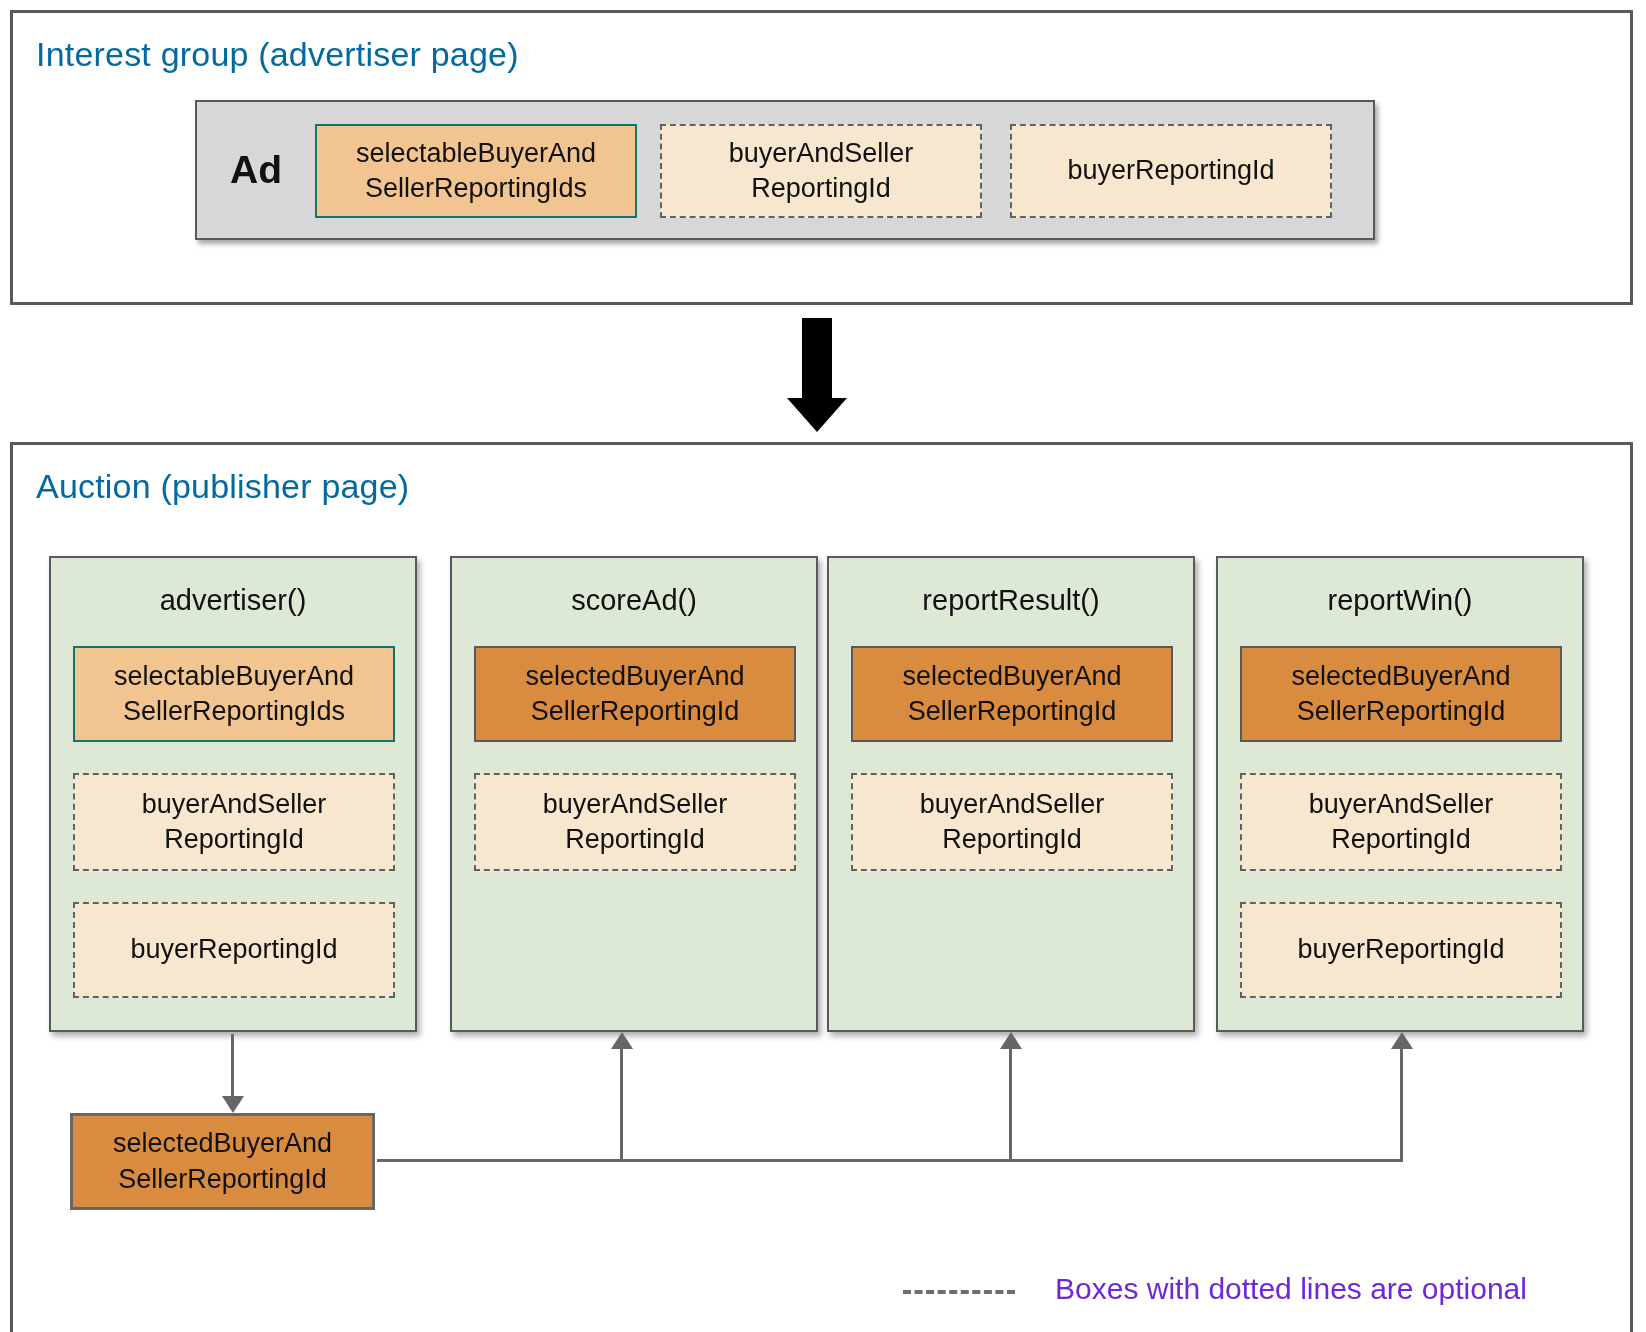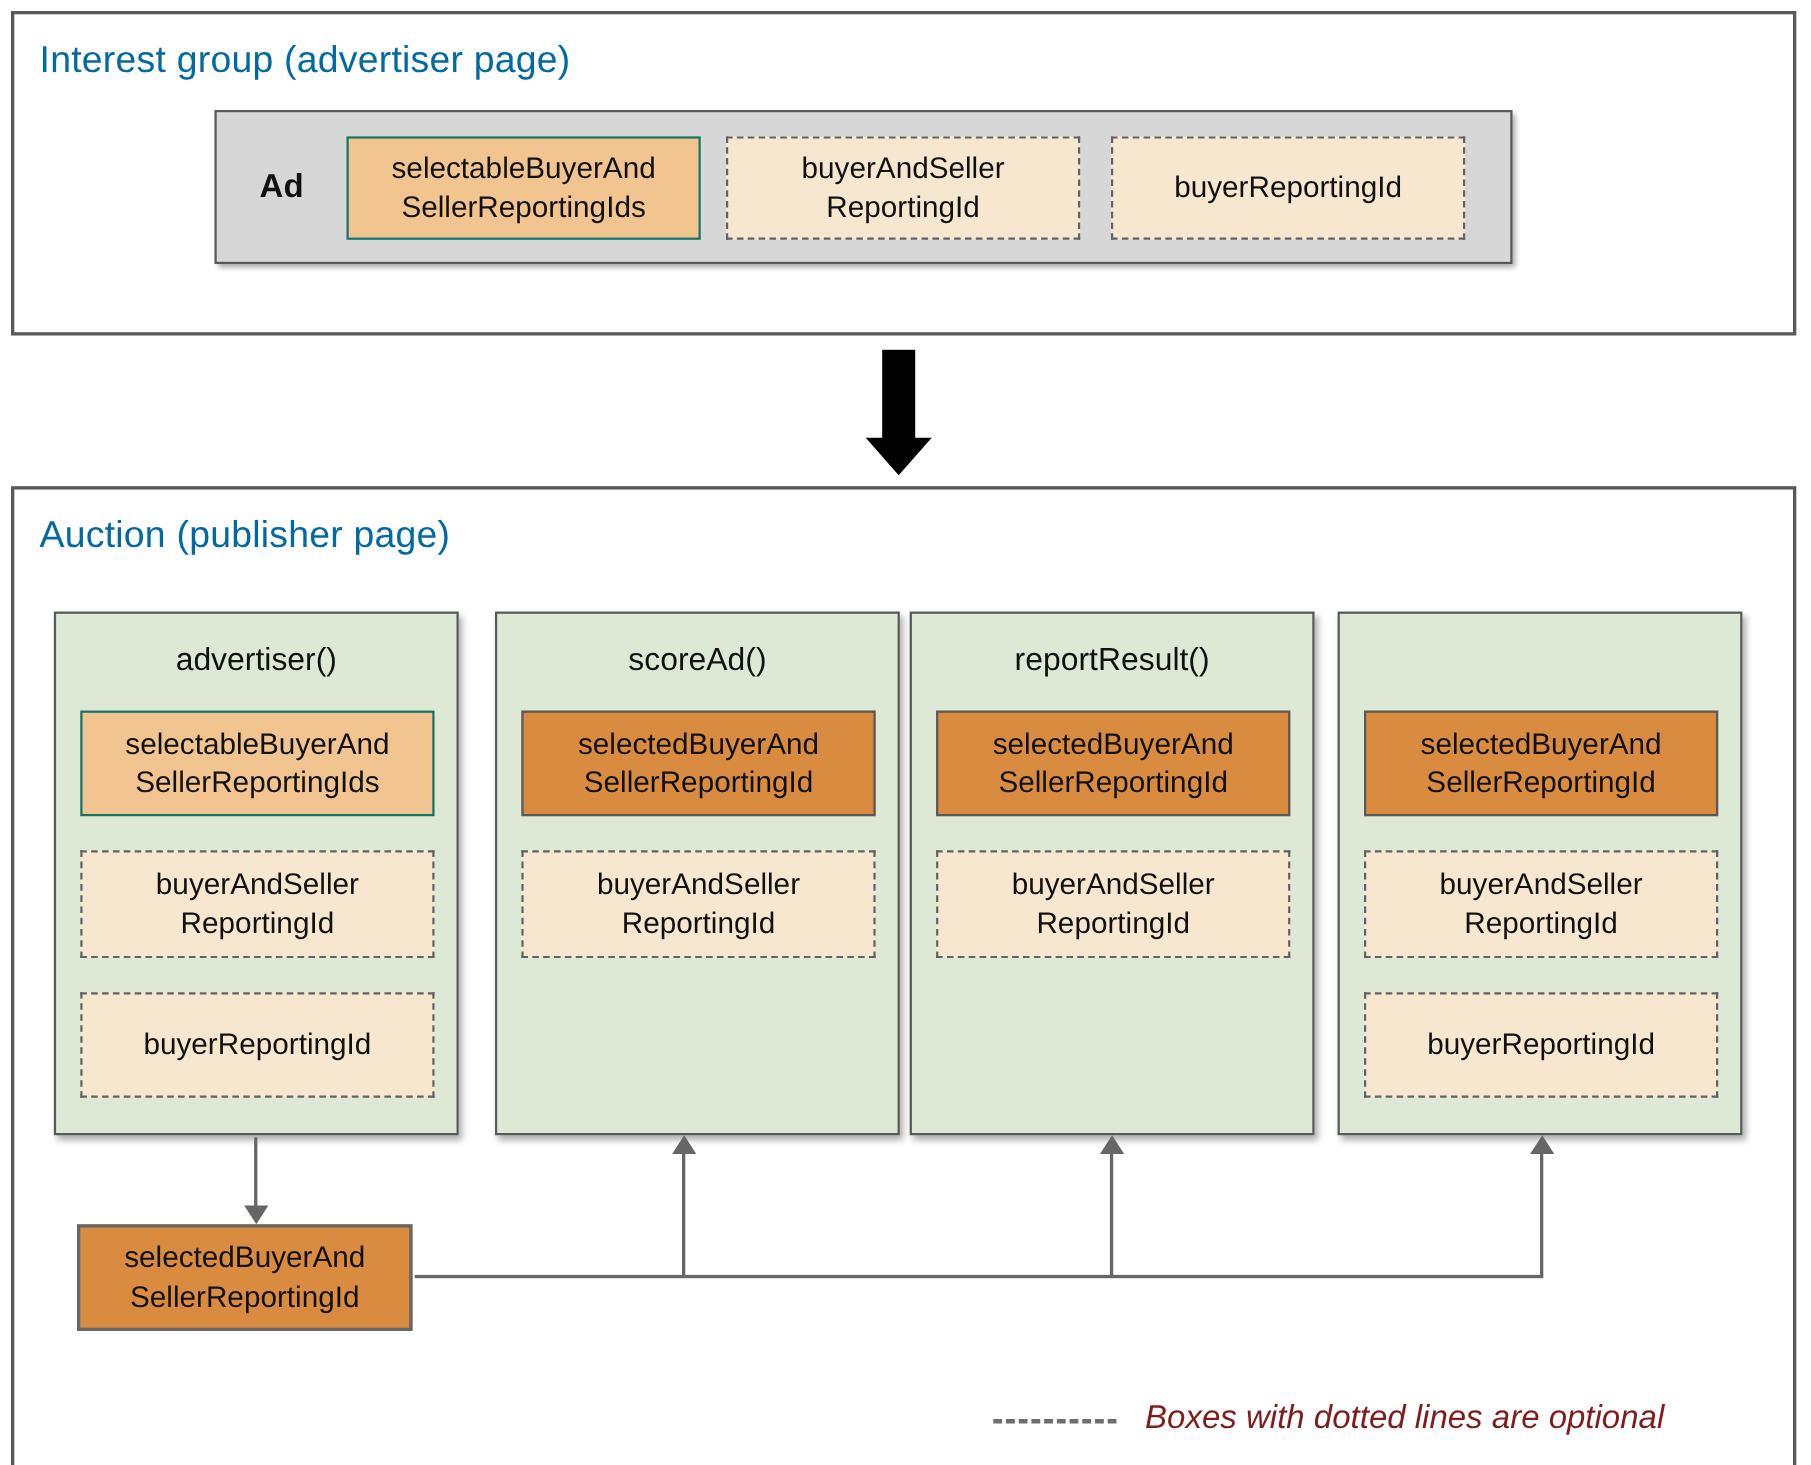--- a/index.html
+++ b/index.html
@@ -10,21 +10,21 @@
   .frame-interest { left: 10px; top: 10px; width: 1623px; height: 295px; }
   .frame-auction  { left: 10px; top: 442px; width: 1623px; height: 1004px; }
 
   .section-title { position: absolute; left: 23px; top: 22px; font-size: 34px; color: #0369a1; letter-spacing: 0.2px; }
 
   .ad-container { position: absolute; left: 182px; top: 87px; width: 1180px; height: 140px;
                   background: #d7d7d7; border: 2px solid #58595b;
                   box-shadow: 3px 4px 5px rgba(0,0,0,0.35); }
   .ad-label { position: absolute; left: 0; top: 0; width: 118px; height: 100%;
               display: flex; align-items: center; justify-content: center;
-              font-weight: bold; font-size: 30px; color: #111; }
+              font-weight: bold; font-size: 39px; color: #111; }
 
   .data-box { position: absolute; display: flex; align-items: center; justify-content: center;
               text-align: center; font-size: 27px; line-height: 1.3; color: #111;
               white-space: pre-line; }
   .solid-light { background: #f2c48f; border: 2px solid #0f766e; }
   .solid-dark  { background: #d98c3f; border: 2px solid #58595b; }
   .dashed      { background: #f8e7cf; border: 2px dashed #5f6368; }
 
   .column { position: absolute; top: 111px; width: 368px; height: 476px;
             background: #dde8d5; border: 2px solid #58595b;
@@ -45,21 +45,21 @@
               border-bottom: 17px solid #666666; }
   .arrow-down { position: absolute; width: 0; height: 0;
                 border-left: 11px solid transparent; border-right: 11px solid transparent;
                 border-top: 17px solid #666666; }
 
   .selected-flow-box { left: 57px; top: 668px; width: 305px; height: 97px;
                        background: #d98c3f; border: 3px solid #666666; }
 
   .legend { position: absolute; left: 903px; top: 1268px; width: 730px; height: 50px; }
   .legend-dash { position: absolute; left: 0; top: 22px; width: 112px; border-top: 4px dashed #6e6e6e; }
-  .legend-text { position: absolute; left: 138px; top: 4px; font-size: 30px; font-style: italic; color: #7f1d1d; }
+  .legend-text { position: absolute; left: 152px; top: 4px; font-size: 30px; color: #6d28d9; }
 </style>
 </head>
 <body>
 
 <div class="canvas">
 
   <section class="frame frame-interest">
     <div class="section-title">Interest group (advertiser page)</div>
     <div class="ad-container">
       <div class="ad-label">Ad</div>
@@ -98,20 +98,21 @@
 
     <div class="column" style="left:814px;">
       <div class="column-title">reportResult()</div>
       <div class="data-box solid-dark col-box" style="top:88px; height:96px;">selectedBuyerAnd
 SellerReportingId</div>
       <div class="data-box dashed col-box" style="top:215px; height:98px;">buyerAndSeller
 ReportingId</div>
     </div>
 
     <div class="column" style="left:1203px;">
+      <div class="column-title">reportWin()</div>
       <div class="data-box solid-dark col-box" style="top:88px; height:96px;">selectedBuyerAnd
 SellerReportingId</div>
       <div class="data-box dashed col-box" style="top:215px; height:98px;">buyerAndSeller
 ReportingId</div>
       <div class="data-box dashed col-box" style="top:344px; height:96px;">buyerReportingId</div>
     </div>
 
     <div class="vline" style="left:218px; top:589px; width:3px; height:64px;"></div>
     <div class="arrow-down" style="left:209px; top:651px;"></div>
 

